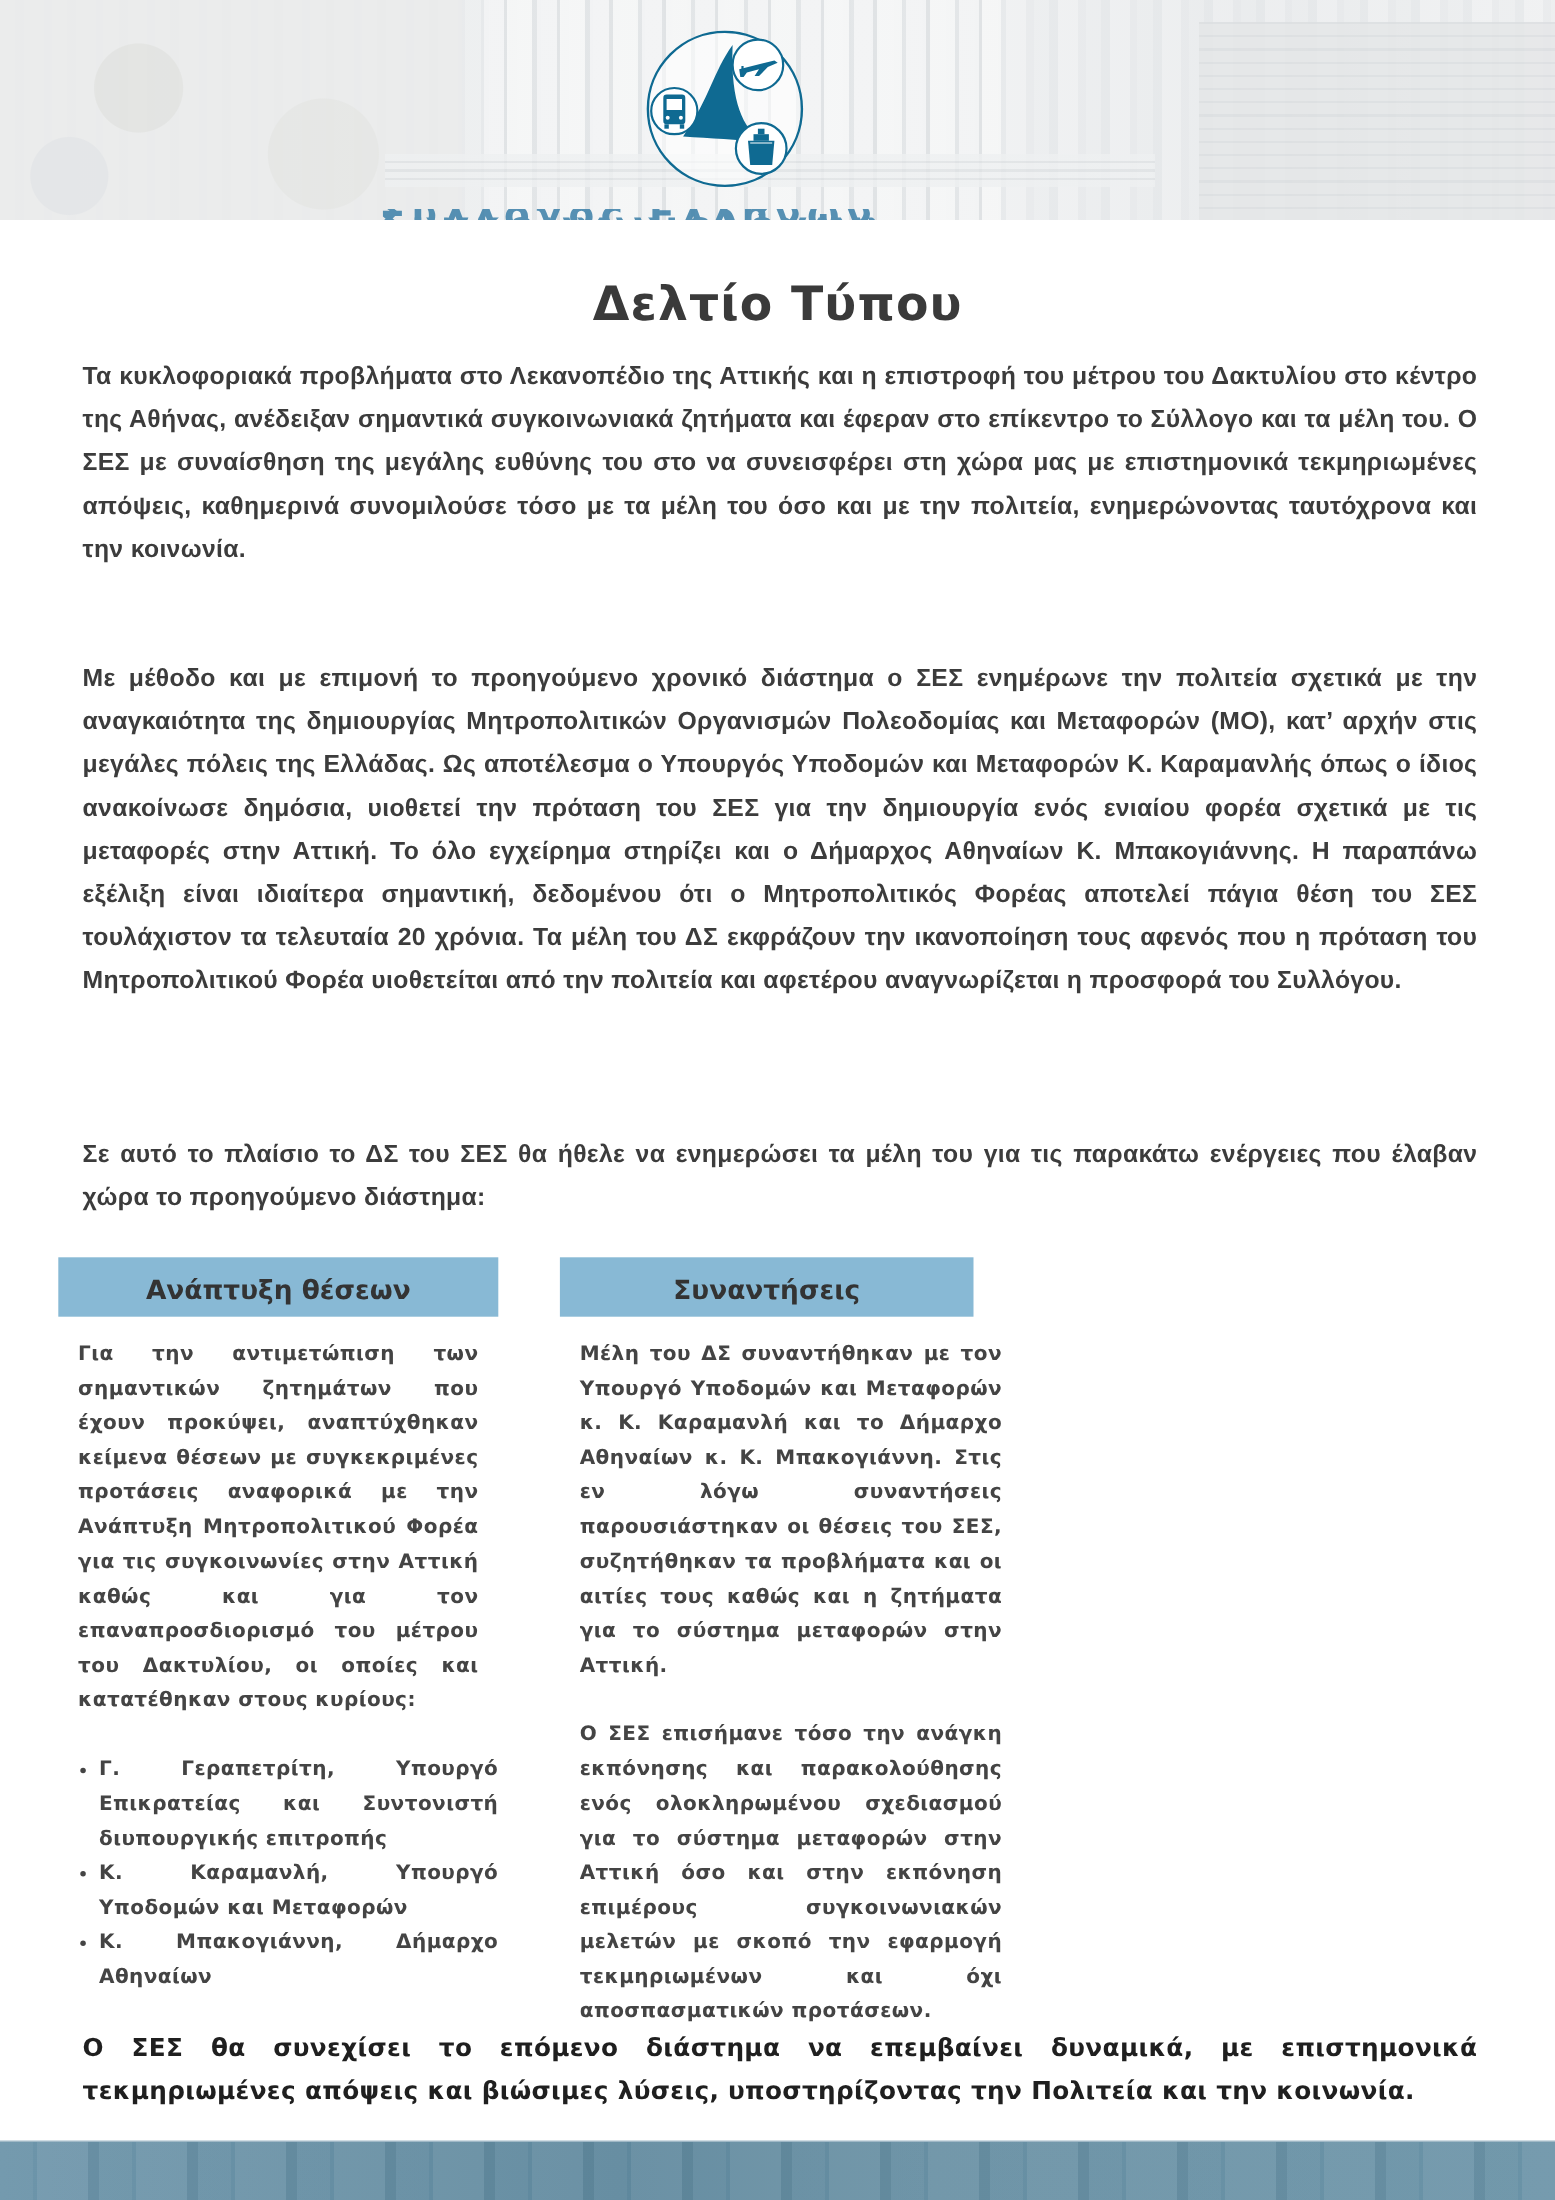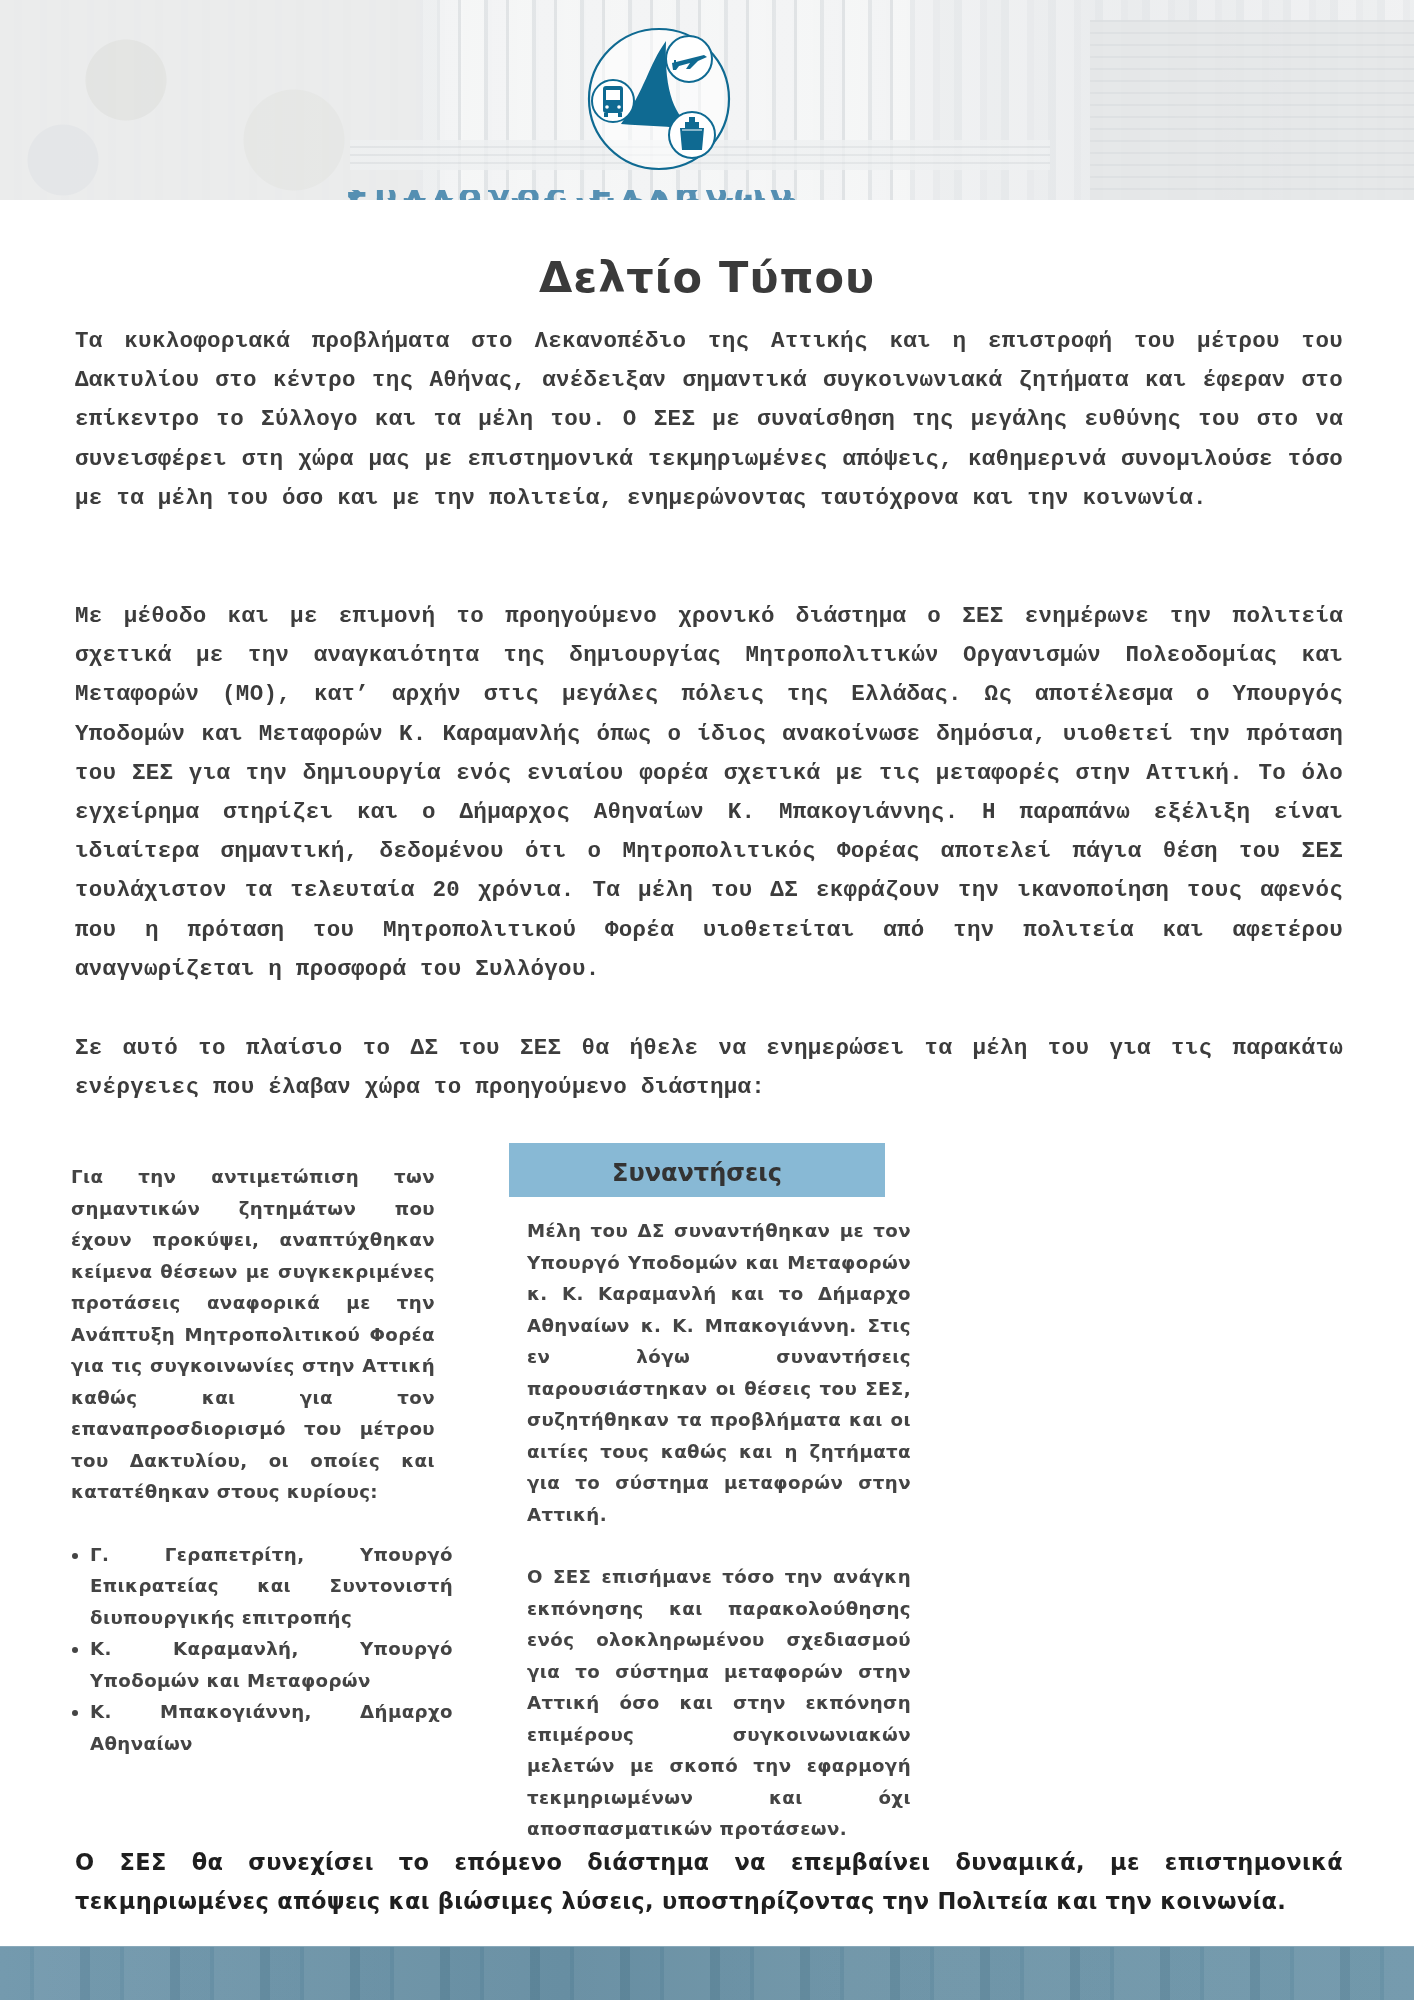--- a/index.html
+++ b/index.html
@@ -50,21 +50,21 @@
   .logo svg { width: 146px; height: 146px; display: block; }
 
   
   .title {
     position: absolute; left: 0; top: 252px; width: 1414px; text-align: center;
     font-family: "DejaVu Sans", sans-serif; font-weight: bold; font-size: 43px;
     color: #3a3a3a; letter-spacing: 1px; margin: 0;
   }
   .para {
     position: absolute; left: 75px; width: 1268px; margin: 0;
-    font-family: Liberation Mono, monospace; font-weight: bold; font-size: 22.5px;
+    font-family: Liberation Sans, sans-serif; font-weight: bold; font-size: 22.5px;
     line-height: 39.2px; text-align: justify; color: #3c3c3c; letter-spacing: 0.3px;
   }
   .p1 { top: 322px; }
   .p2 { top: 597px; }
   .p3 { top: 1029px; }
 
   .col { position: absolute; top: 1143px; }
   .col1 { left: 53px; width: 400px; }
   .col2 { left: 509px; width: 420px; }
   .col3 { left: 972px; width: 400px; }
@@ -139,20 +139,21 @@
   </svg>
 </div>
 
 <h1 class="title">Δελτίο Τύπου</h1>
 
 <p class="para p1">Τα κυκλοφοριακά προβλήματα στο Λεκανοπέδιο της Αττικής και η επιστροφή του μέτρου του Δακτυλίου στο κέντρο της Αθήνας, ανέδειξαν σημαντικά συγκοινωνιακά ζητήματα και έφεραν στο επίκεντρο το Σύλλογο και τα μέλη του. Ο ΣΕΣ με συναίσθηση της μεγάλης ευθύνης του στο να συνεισφέρει στη χώρα μας με επιστημονικά τεκμηριωμένες απόψεις, καθημερινά συνομιλούσε τόσο με τα μέλη του όσο και με την πολιτεία, ενημερώνοντας ταυτόχρονα και την κοινωνία.</p>
 <p class="para p2">Με μέθοδο και με επιμονή το προηγούμενο χρονικό διάστημα ο ΣΕΣ ενημέρωνε την πολιτεία σχετικά με την αναγκαιότητα της δημιουργίας Μητροπολιτικών Οργανισμών Πολεοδομίας και Μεταφορών (ΜΟ), κατ’ αρχήν στις μεγάλες πόλεις της Ελλάδας. Ως αποτέλεσμα ο Υπουργός Υποδομών και Μεταφορών Κ. Καραμανλής όπως ο ίδιος ανακοίνωσε δημόσια, υιοθετεί την πρόταση  του ΣΕΣ για την δημιουργία ενός ενιαίου φορέα σχετικά με τις μεταφορές στην Αττική. Το όλο εγχείρημα στηρίζει και ο Δήμαρχος Αθηναίων Κ. Μπακογιάννης. Η παραπάνω εξέλιξη είναι ιδιαίτερα σημαντική, δεδομένου ότι ο Μητροπολιτικός Φορέας αποτελεί πάγια θέση του ΣΕΣ τουλάχιστον τα τελευταία 20 χρόνια. Τα μέλη του ΔΣ εκφράζουν την ικανοποίηση τους αφενός που η πρόταση του Μητροπολιτικού Φορέα υιοθετείται από την πολιτεία και αφετέρου αναγνωρίζεται η προσφορά του Συλλόγου.</p>
 <p class="para p3">Σε αυτό το πλαίσιο το ΔΣ του ΣΕΣ θα ήθελε να ενημερώσει τα μέλη του για τις παρακάτω ενέργειες που έλαβαν χώρα το προηγούμενο διάστημα:</p>
 
 <div class="col col1">
+  <div class="col-head">Ανάπτυξη θέσεων</div>
   <div class="col-body">
     <p>Για την αντιμετώπιση των σημαντικών ζητημάτων που έχουν προκύψει, αναπτύχθηκαν κείμενα θέσεων με συγκεκριμένες προτάσεις αναφορικά με την Ανάπτυξη Μητροπολιτικού Φορέα για τις συγκοινωνίες στην Αττική καθώς και για τον επαναπροσδιορισμό του μέτρου του Δακτυλίου, οι οποίες και κατατέθηκαν στους κυρίους:</p>
     <ul>
       <li>Γ. Γεραπετρίτη, Υπουργό Επικρατείας και Συντονιστή διυπουργικής επιτροπής</li>
       <li>Κ. Καραμανλή, Υπουργό Υποδομών και Μεταφορών</li>
       <li>Κ. Μπακογιάννη, Δήμαρχο Αθηναίων</li>
     </ul>
   </div>
 </div>
 

